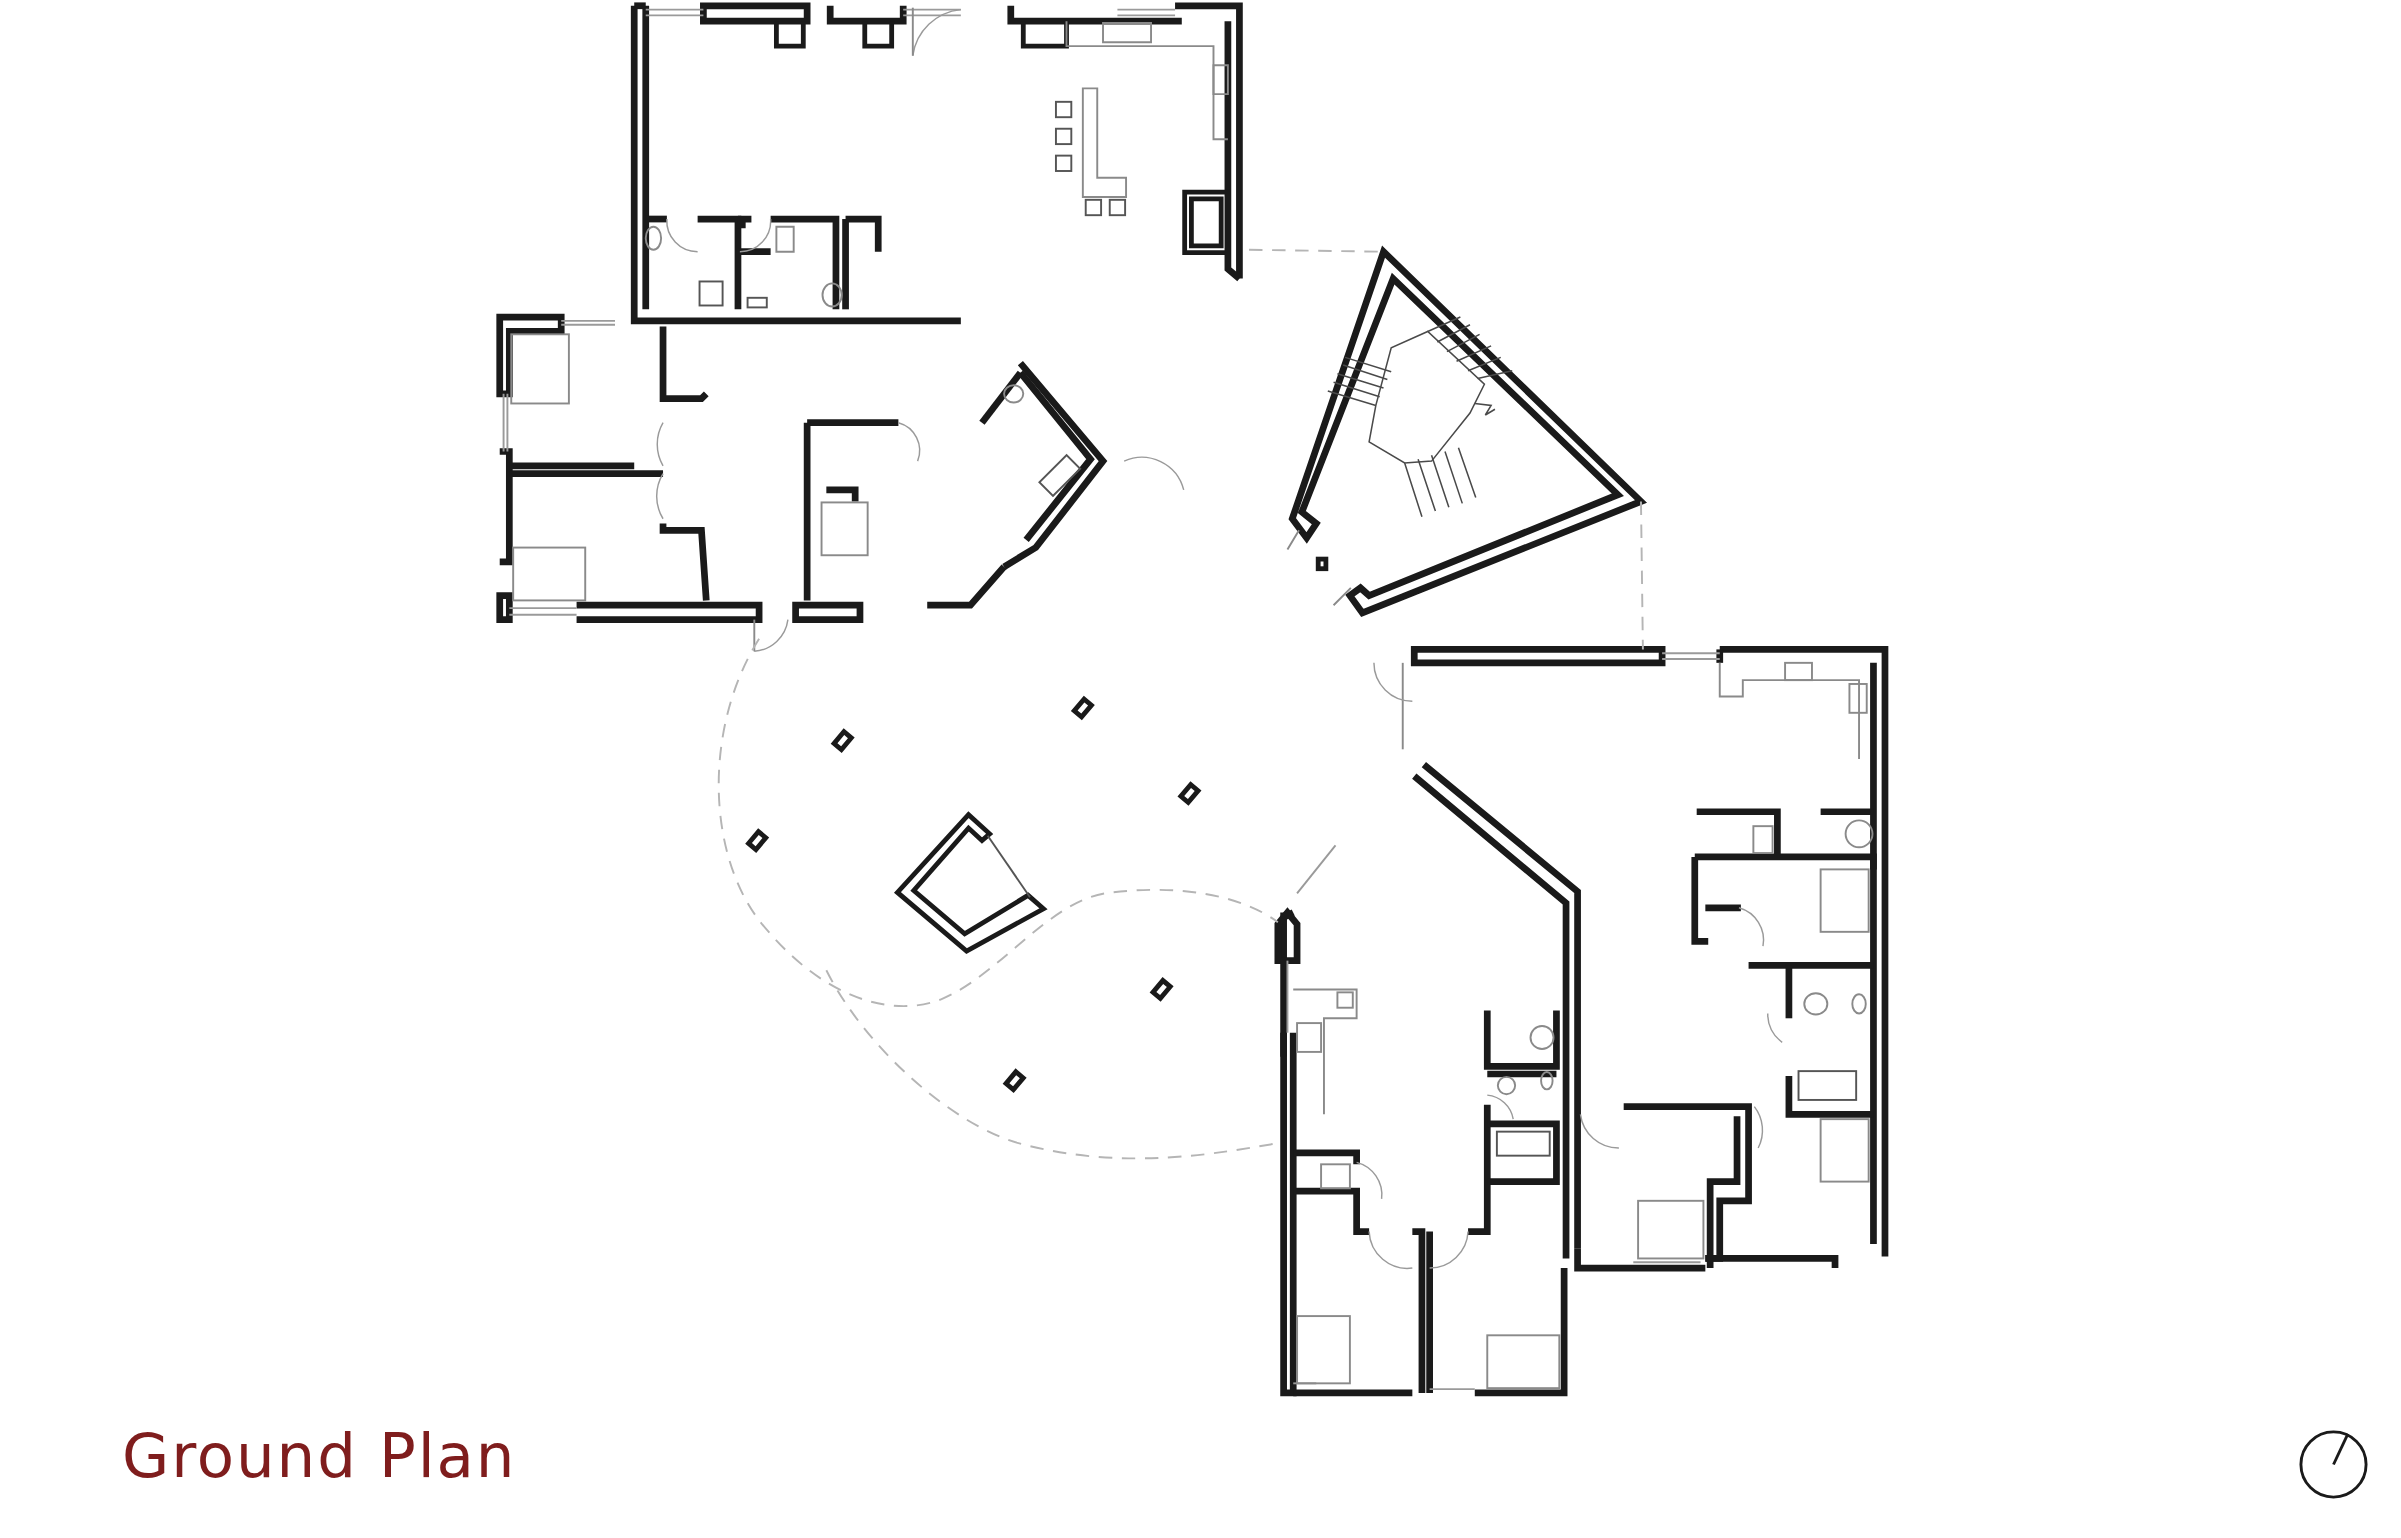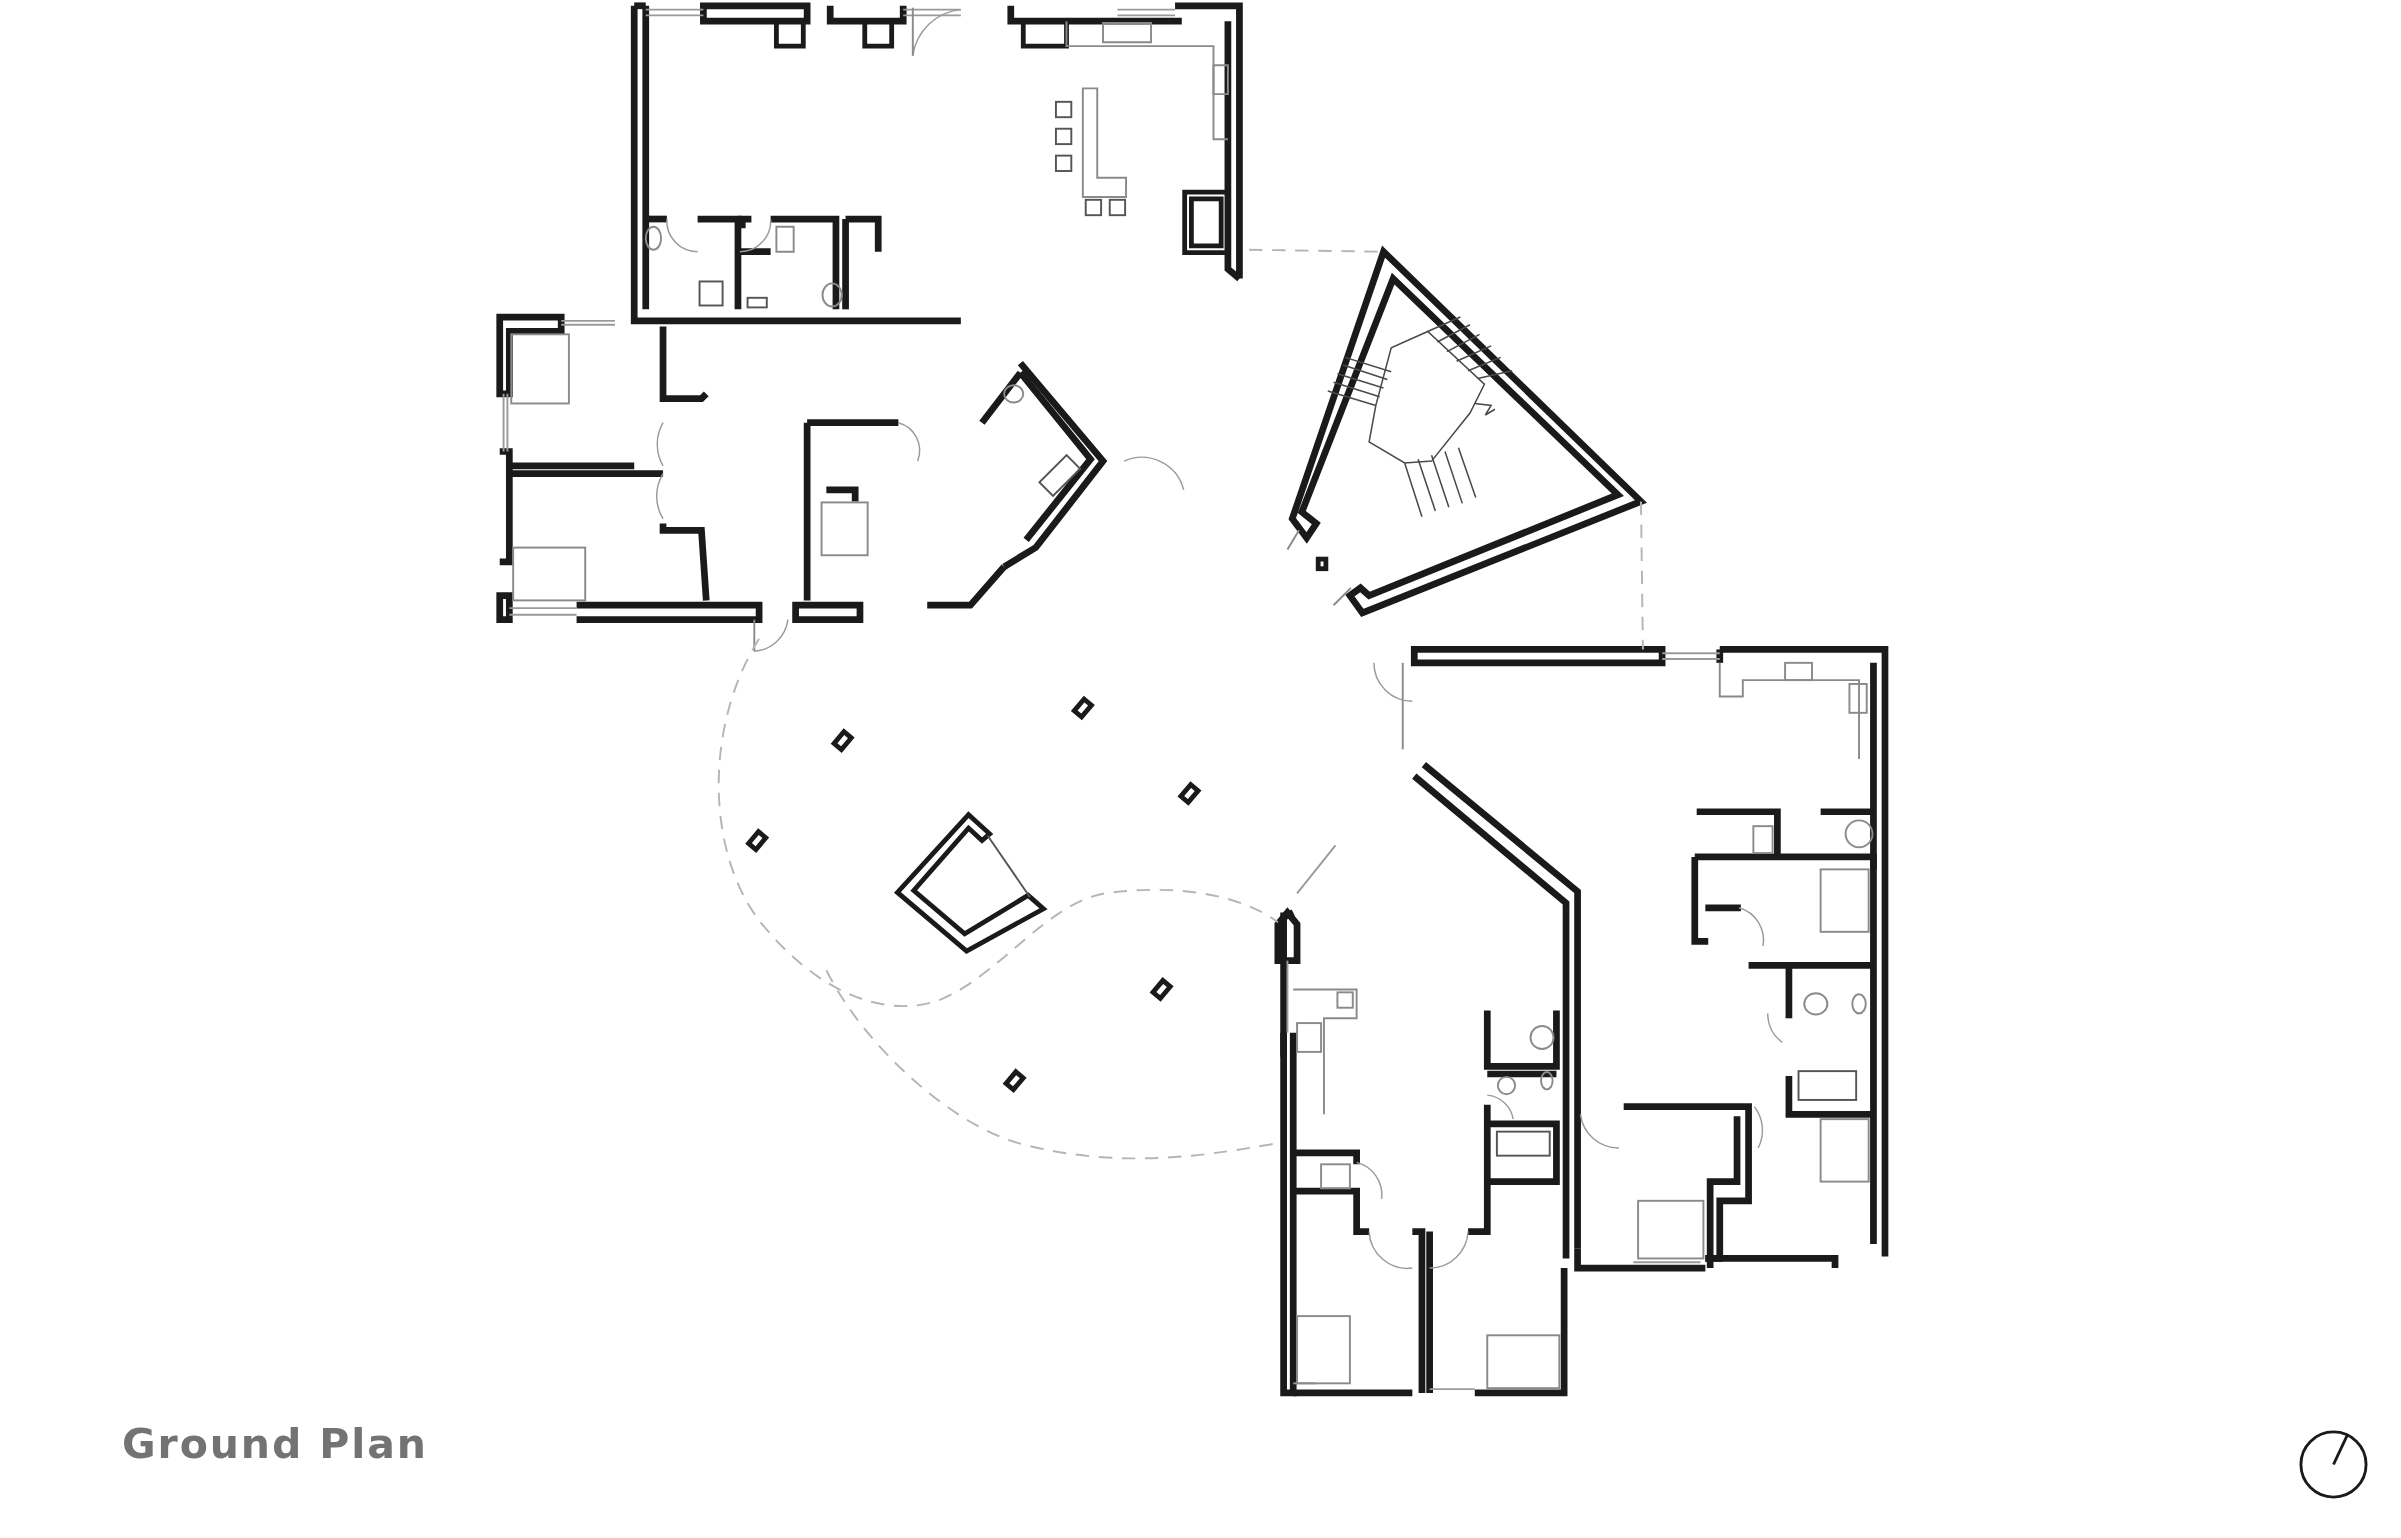--- a/index.html
+++ b/index.html
@@ -9,22 +9,22 @@
     .wall-thin { fill: none; stroke: #1a1a1a; stroke-width: 5; }
     .fixture { fill: none; stroke: #8a8a8a; stroke-width: 2; }
     .fixture-dark { fill: none; stroke: #555; stroke-width: 2; }
     .swing { fill: none; stroke: #9a9a9a; stroke-width: 1.5; }
     .dashed { fill: none; stroke: #b5b5b5; stroke-width: 2; stroke-dasharray: 14 10; }
     .window { fill: none; stroke: #9a9a9a; stroke-width: 2; }
     .column { fill: #fff; stroke: #1a1a1a; stroke-width: 5; }
     .stair { fill: none; stroke: #4a4a4a; stroke-width: 1.6; }
     .title {
       position: absolute; left: 122px; top: 1420px;
-      font-family: "DejaVu Sans", sans-serif; font-size: 41px; font-weight: bold;
-      color: #737373; letter-spacing: 1.9px; margin: 0;
+      font-family: "DejaVu Sans", sans-serif; font-size: 61px; font-weight: normal;
+      color: #7f1d1d; letter-spacing: 1.9px; margin: 0;
     }
     .north {
       position: absolute; left: 2299px; top: 1430px; width: 69px; height: 69px;
     }
   </style>
 </head>
 <body>
 
 <svg id="plan" viewBox="0 0 2500 1601" xmlns="http://www.w3.org/2000/svg">
 

